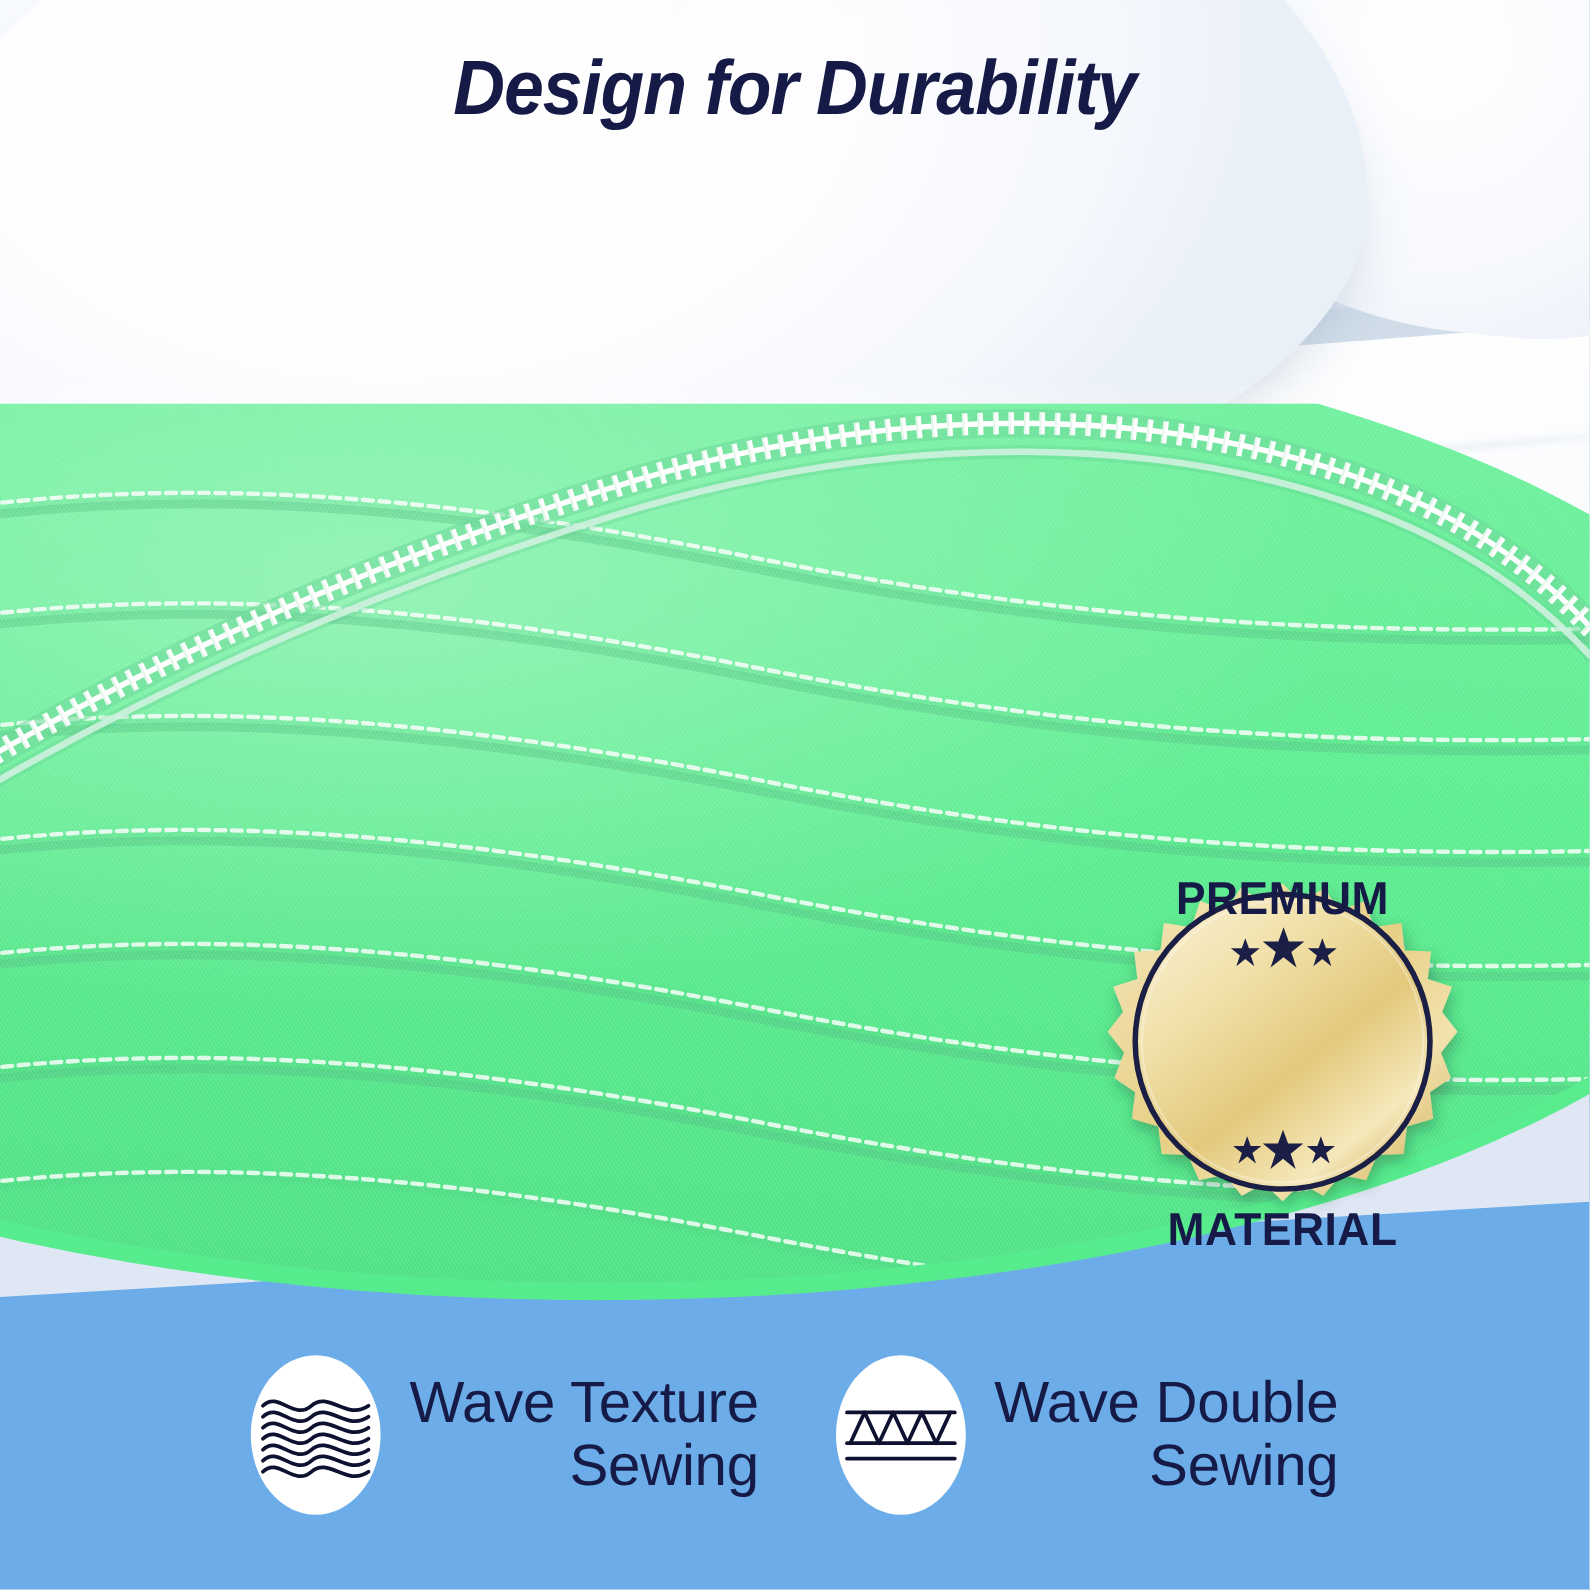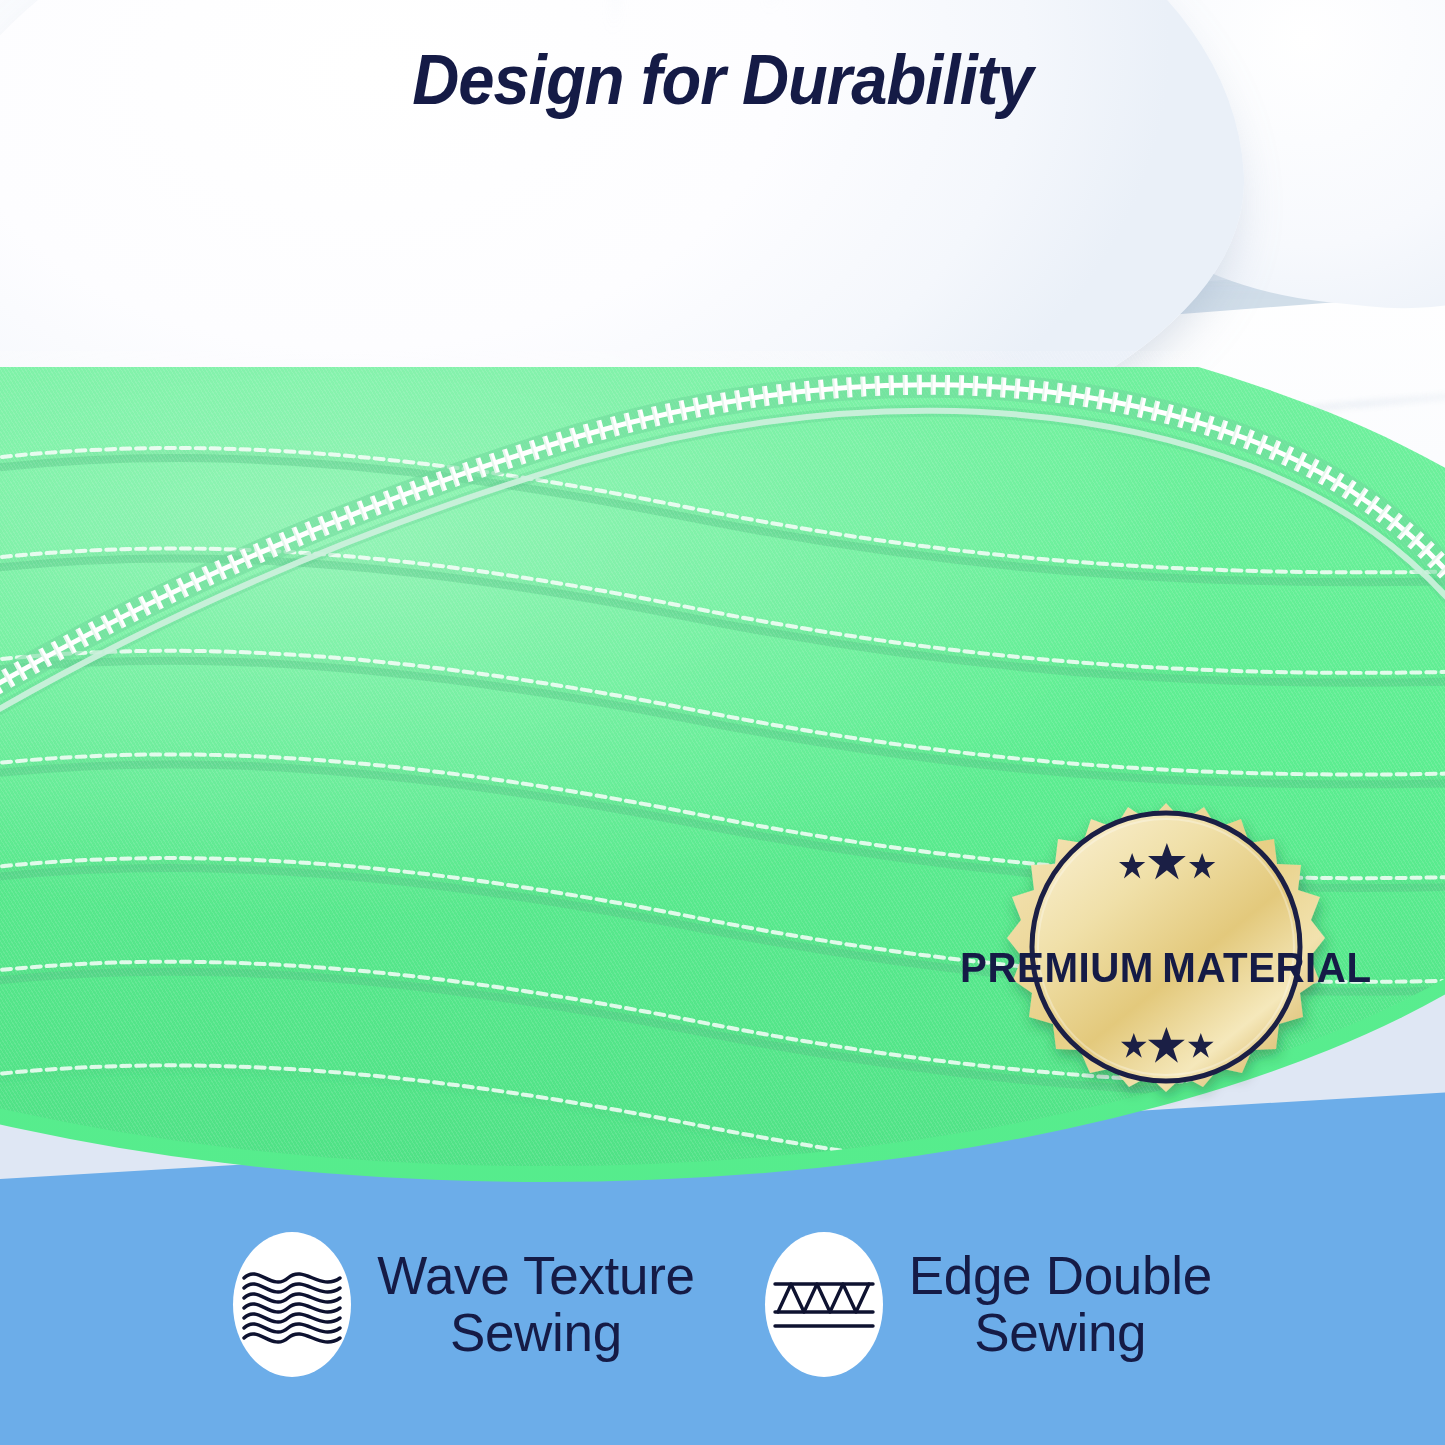--- a/index.html
+++ b/index.html
@@ -130,21 +130,21 @@
     text-shadow:0 1px 0 rgba(255,255,255,.5);
   }
 
   
   .badge{
     position:absolute;left:1007px;top:795px;width:318px;height:345px;
   }
   .badge svg{width:100%;height:100%;overflow:visible;}
   .badge-text{
     position:absolute;left:0;top:0;width:100%;height:100%;
-    display:flex;flex-direction:row;align-items:center;justify-content:center;
+    display:flex;flex-direction:column;align-items:center;justify-content:space-between;
     pointer-events:none;
   }
   .badge-line{
     color:#151b46;font-weight:bold;
     font-family:"Liberation Sans", sans-serif;
     font-size:42px;line-height:1.04;letter-spacing:.5px;
     transform:scaleX(.96);
   }
   .badge-line.l2{font-size:42px;}
 
@@ -157,21 +157,21 @@
   .feat-icon{
     width:118px;height:145px;border-radius:50%;
     background:#ffffff;display:flex;align-items:center;justify-content:center;
     flex:0 0 auto;
   }
   .feat-icon svg{display:block;}
   .feat-label{
     color:#151b46;
     font-family:"Liberation Sans", sans-serif;
     font-weight:400;font-size:53px;line-height:1.07;
-    text-align:center;white-space:pre-line;letter-spacing:-.3px;
+    text-align:right;white-space:pre-line;letter-spacing:-.3px;
   }
 </style>
 </head>
 <body>
 
 <div id="stage">
 
   <div class="photo">
 
     <div class="bed-bg"></div>
@@ -320,19 +320,19 @@
       <div class="feat-icon">
         <svg width="104" height="86" viewBox="0 0 104 86">
           <g fill="none" stroke="#0e1230" stroke-width="3.4" stroke-linecap="round" stroke-linejoin="round">
             <line x1="3" y1="22" x2="101" y2="22"></line>
             <line x1="3" y1="50" x2="101" y2="50"></line>
             <line x1="3" y1="64" x2="101" y2="64"></line>
             <polyline points="6,50 19,22 32,50 45,22 58,50 71,22 84,50 97,22"></polyline>
           </g>
         </svg>
       </div>
-      <div class="feat-label">Edge Double
+      <div class="feat-label">Wave Double
 Sewing</div>
     </div>
 
   </div>
 
 </div>
 
 </body></html>

